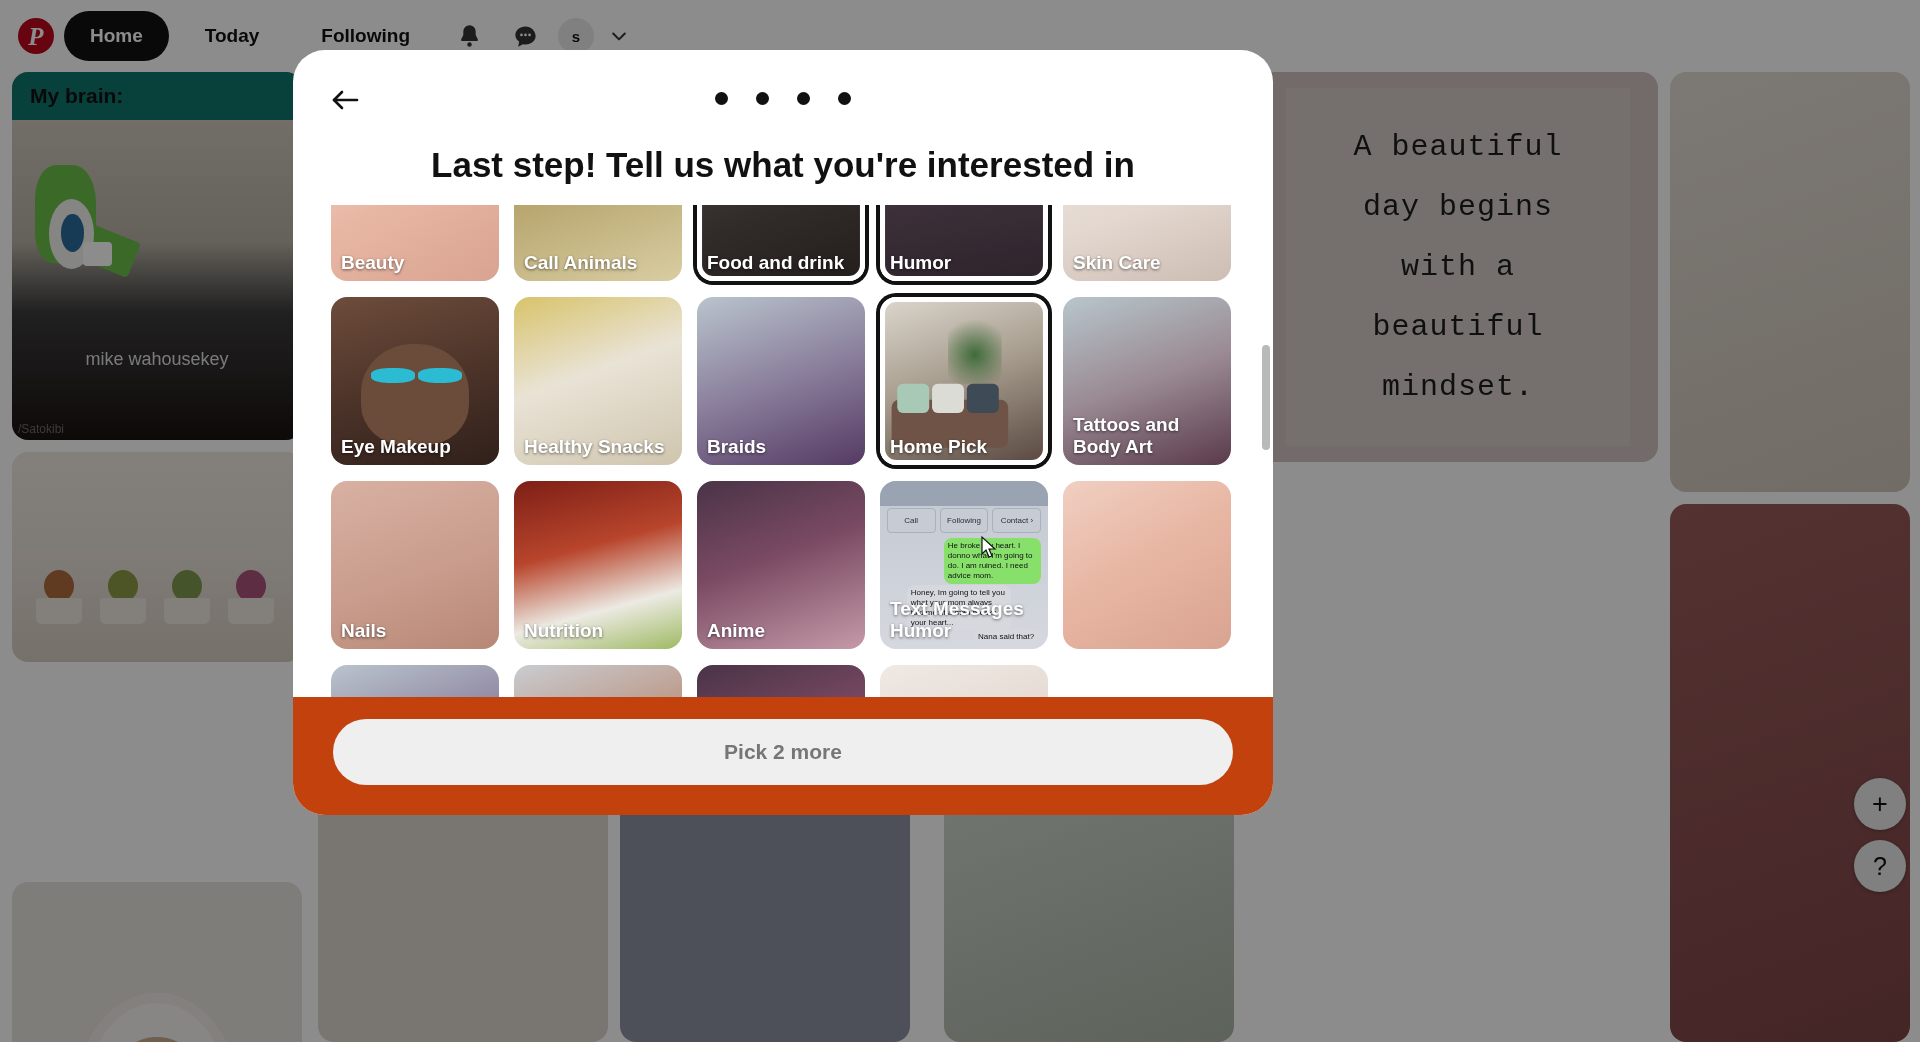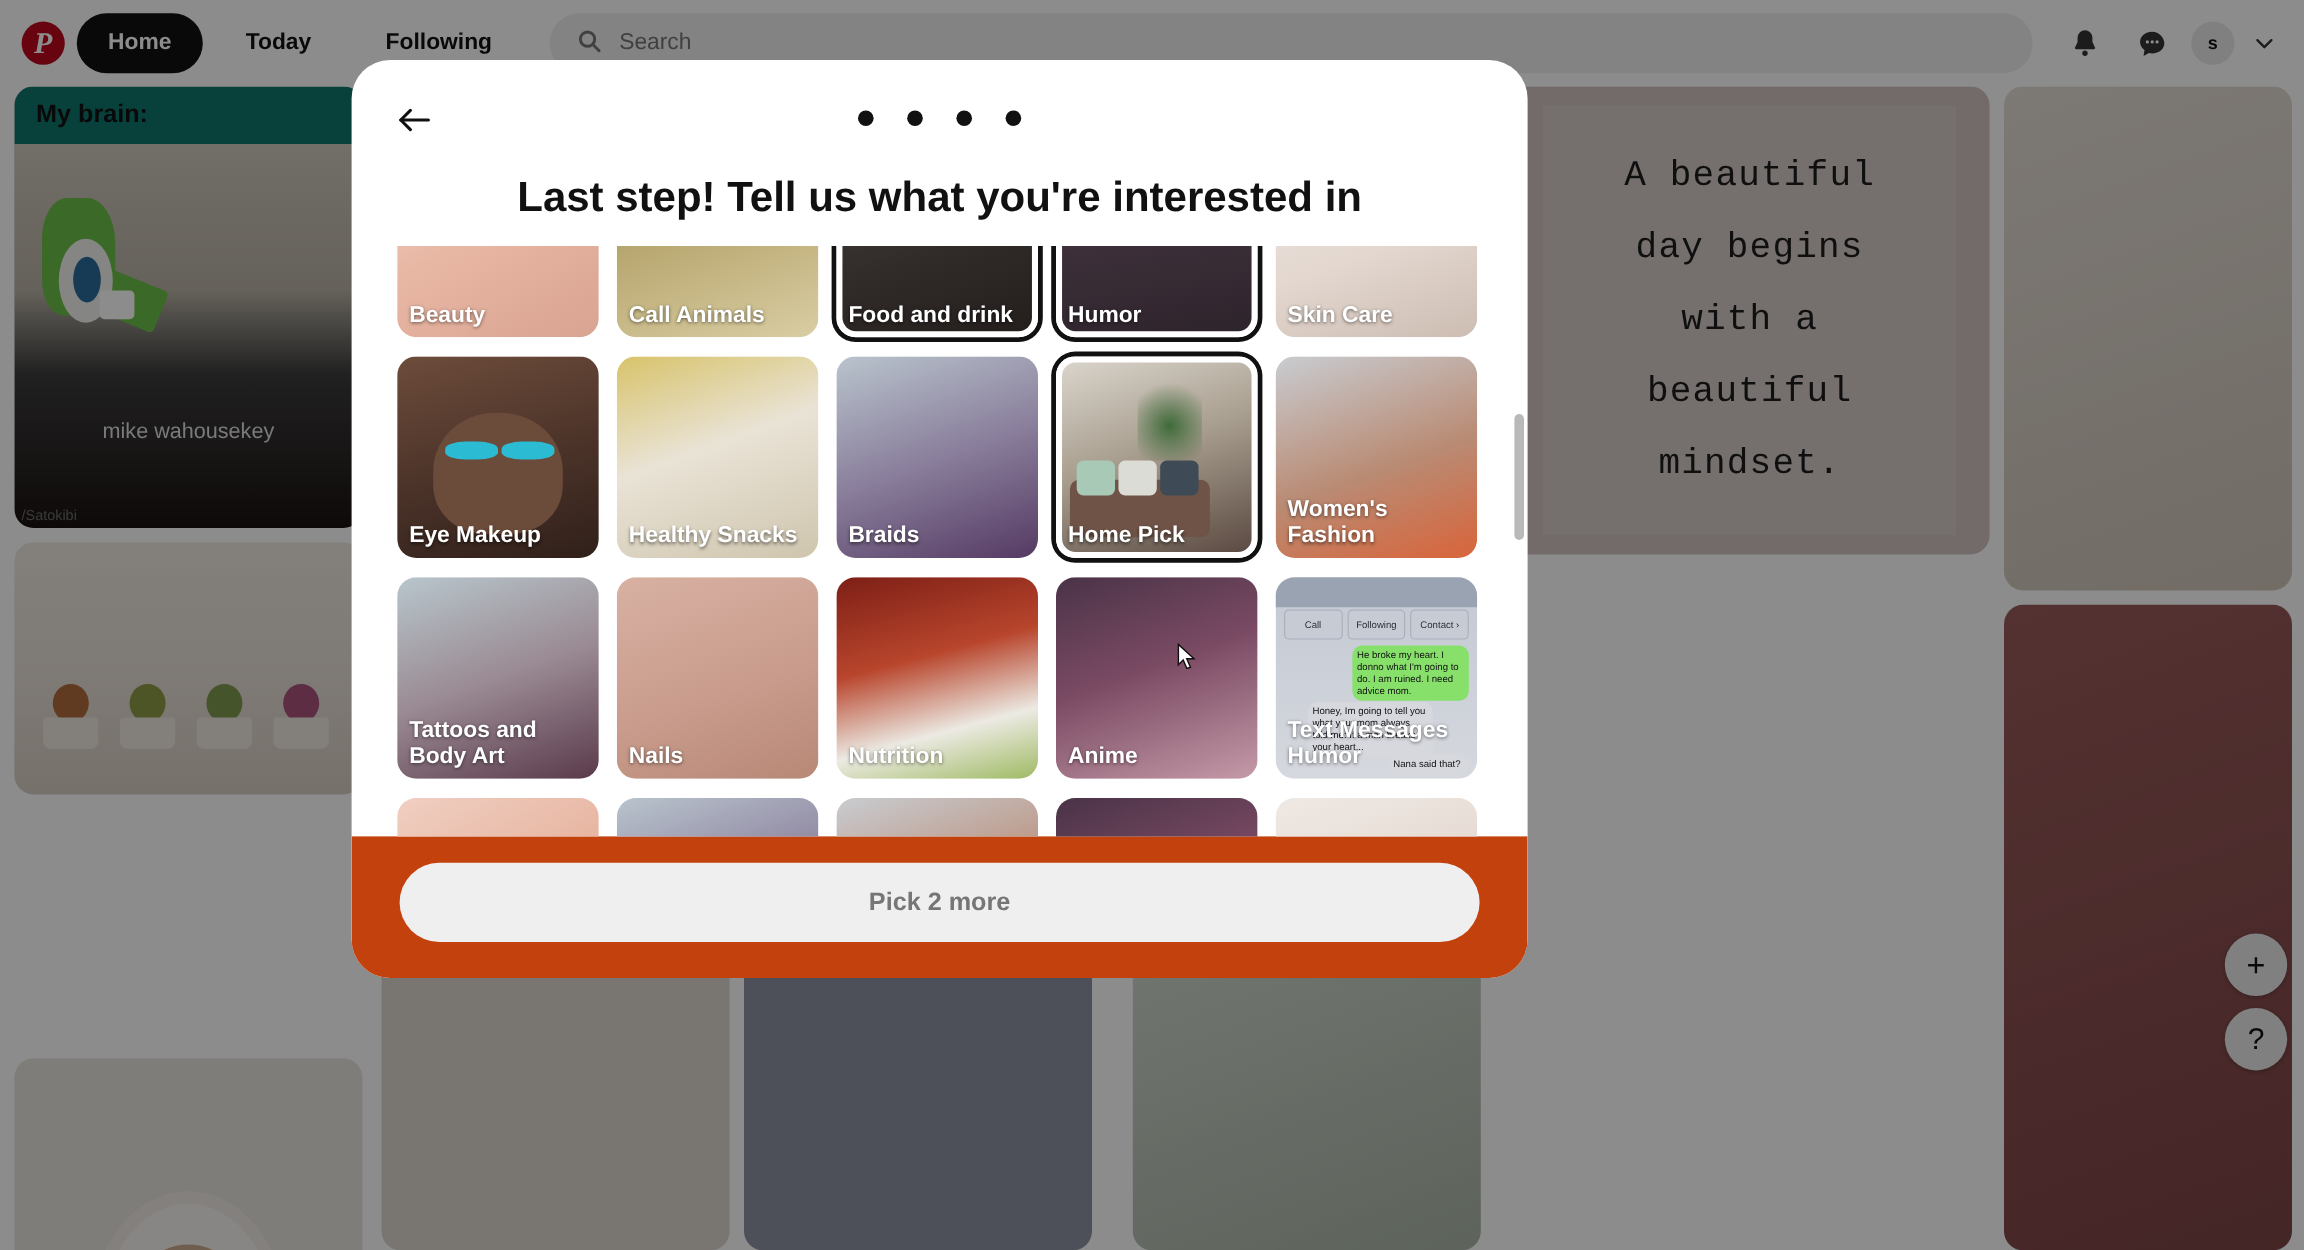--- a/index.html
+++ b/index.html
@@ -165,29 +165,20 @@
     <div class="nav-pill active">
       <span>Home</span>
     </div>
     <div class="nav-pill">
       <span>Today</span>
     </div>
     <div class="nav-pill">
       <span>Following</span>
     </div>
 
-    <div class="searchbar">
-      <span>
-        <svg width="22" height="22" viewBox="0 0 24 24" fill="none" stroke="#767676" stroke-width="2.6">
-          <circle cx="10.5" cy="10.5" r="6.5"></circle>
-            <line x1="15.5" y1="15.5" x2="21" y2="21" stroke-linecap="round"></line>
-        </svg>
-      </span>
-      <span class="s-text">Search</span>
-    </div>
 
     <div class="icon-btn">
       <svg width="27" height="27" viewBox="0 0 24 24" fill="#333">
         <path d="M12 2a5.5 5.5 0 0 0-5.5 5.5v3.2L4.8 14.3A1 1 0 0 0 5.7 16h12.6a1 1 0 0 0 .9-1.7l-1.7-3.6V7.5A5.5 5.5 0 0 0 12 2z"></path>
         <circle cx="12" cy="19" r="2"></circle>
       </svg>
     </div>
     <div class="icon-btn">
       <svg width="27" height="27" viewBox="0 0 24 24" fill="#333">
         <path d="M12 3C6.9 3 3 6.4 3 10.6c0 2.4 1.3 4.5 3.3 5.9L5.6 21l4-2.2c.8.2 1.6.3 2.4.3 5.1 0 9-3.4 9-7.5S17.1 3 12 3z"></path>
@@ -339,24 +330,20 @@
       </div>
       <div class="tile selected">
         <div class="art a-decor">
           <div class="deco-plant"></div>
           <div class="deco-sofa"></div>
           <div class="deco-pillow" style="left:8%; background:#a9c9b7;"></div>
           <div class="deco-pillow" style="left:30%; background:#dcdcd6;"></div>
           <div class="deco-pillow" style="left:52%; background:#3f4a57;"></div>
         </div>
         <div class="tlabel">Home Pick</div>
-      </div>
-      <div class="tile">
-        <div class="art a-womens"></div>
-        <div class="tlabel">Women's Fashion</div>
       </div>
 
       <div class="tile">
         <div class="art a-tattoo"></div>
         <div class="tlabel">Tattoos and Body Art</div>
       </div>
       <div class="tile">
         <div class="art a-nails"></div>
         <div class="tlabel">Nails</div>
       </div>

